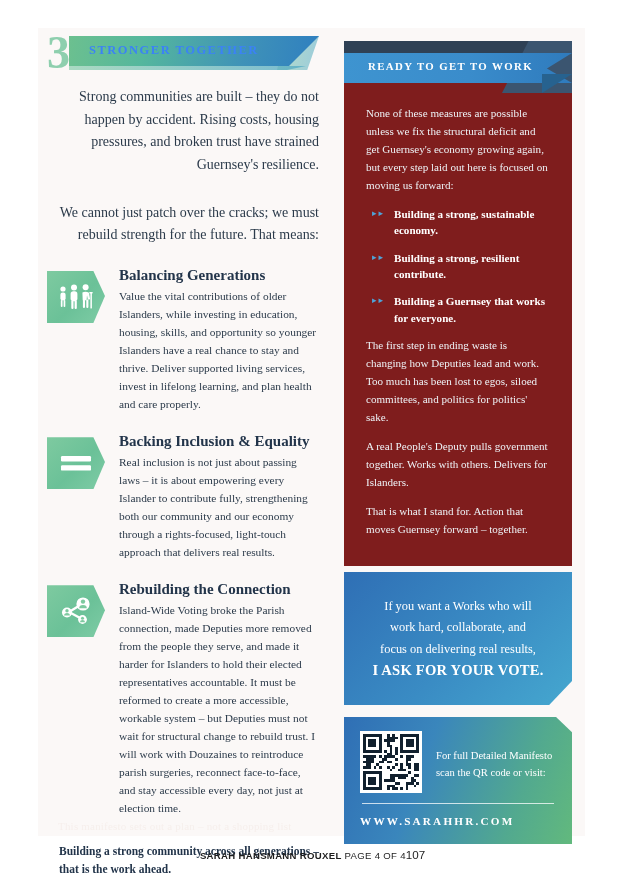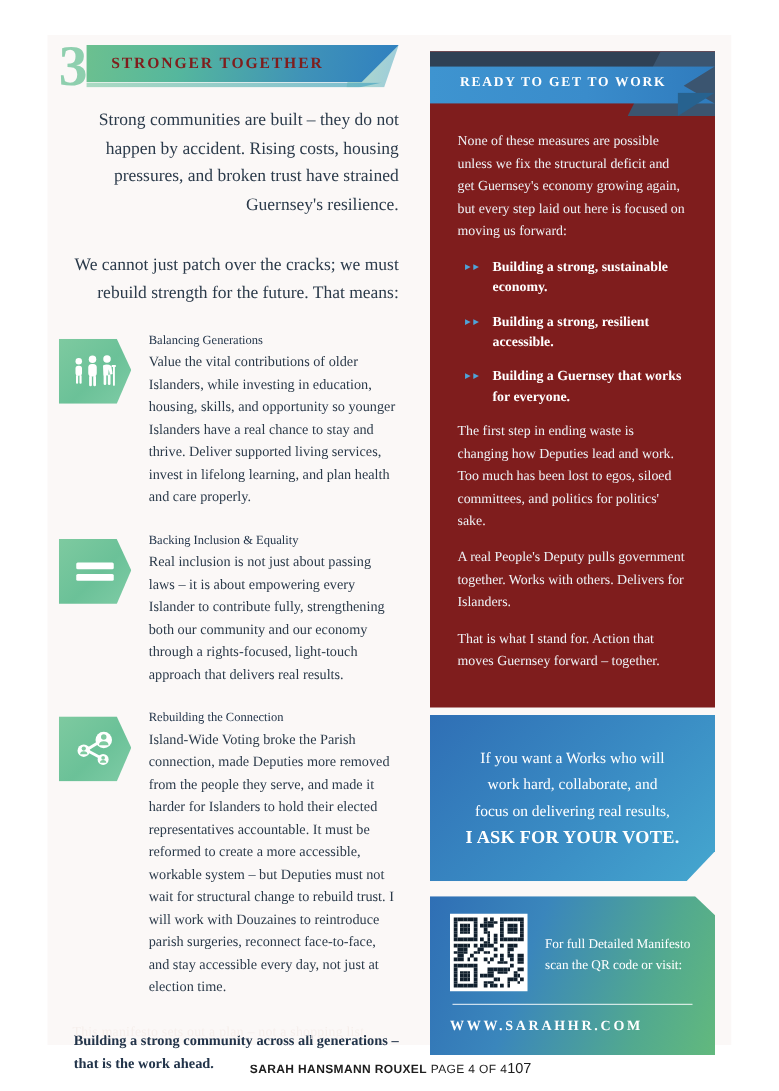--- a/index.html
+++ b/index.html
@@ -68,21 +68,21 @@
     font-size: 46px;
     font-weight: 700;
     color: #8ecfae;
     font-family: "Liberation Serif", serif;
     line-height: 1;
     z-index: 3;
   }
   .banner-title {
     position: absolute;
     left: 42px; top: 7px;
-    color: #7f1d1d;
+    color: #3b82f6;
     font-size: 12.5px;
     font-weight: 700;
     letter-spacing: 1.5px;
     font-family: "Liberation Serif", serif;
     z-index: 4;
     white-space: nowrap;
   }
 
   .intro-p {
     font-size: 14px;
@@ -106,22 +106,22 @@
     width: 58px; height: 52px;
     background: linear-gradient(135deg, #7ecaa0 0%, #6bc198 55%, #7fccA6 100%);
     clip-path: polygon(0 0, 80% 0, 100% 48%, 80% 100%, 0 100%);
     display: flex;
     align-items: center;
     justify-content: center;
   }
   .point-icon svg { display: block; }
   .point-body { flex: 1 1 auto; padding-left: 10px; }
   .point-title {
-    font-size: 10px;
-    font-weight: 400;
+    font-size: 15px;
+    font-weight: 700;
     color: #22344a;
     margin-bottom: 3px;
   }
   .point-text {
     font-size: 11.4px;
     line-height: 1.58;
     color: #2b3a4a;
   }
 
   .closing-line {
@@ -425,21 +425,21 @@
       <div class="navy-inner">
         <p class="navy-p">None of these measures are possible unless we fix the structural deficit and get Guernsey's economy growing again, but every step laid out here is focused on moving us forward:</p>
 
         <div class="bullets">
           <div class="bullet">
             <span class="bullet-arrows">▸▸</span>
             <span class="bullet-text">Building a strong, sustainable economy.</span>
           </div>
           <div class="bullet">
             <span class="bullet-arrows">▸▸</span>
-            <span class="bullet-text">Building a strong, resilient accessible.</span>
+            <span class="bullet-text">Building a strong, resilient contribute.</span>
           </div>
           <div class="bullet">
             <span class="bullet-arrows">▸▸</span>
             <span class="bullet-text">Building a Guernsey that works for everyone.</span>
           </div>
         </div>
 
         <p class="navy-p">The first step in ending waste is changing how Deputies lead and work. Too much has been lost to egos, siloed committees, and politics for politics' sake.</p>
         <p class="navy-p">A real People's Deputy pulls government together. Works with others. Delivers for Islanders.</p>
         <p class="navy-p">That is what I stand for. Action that moves Guernsey forward – together.</p>

